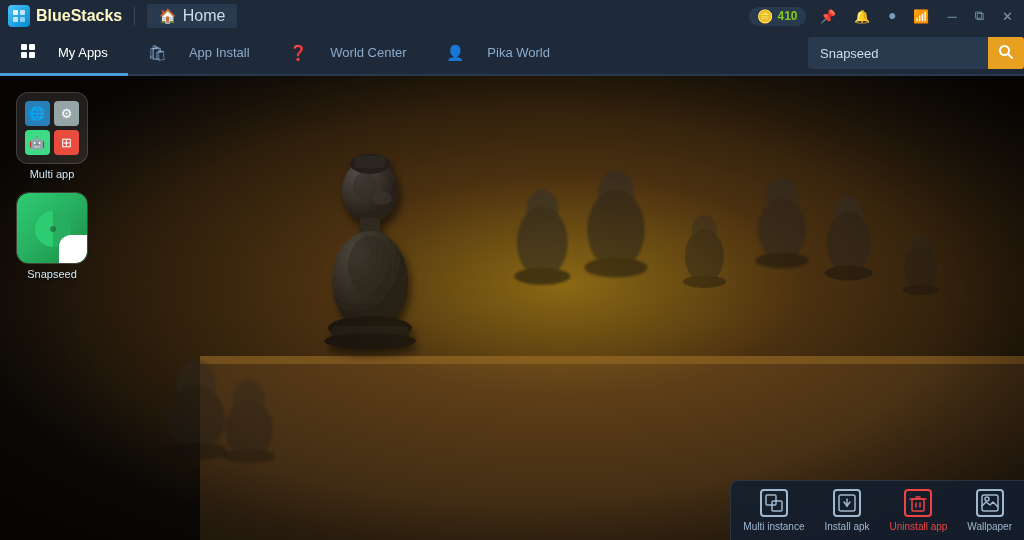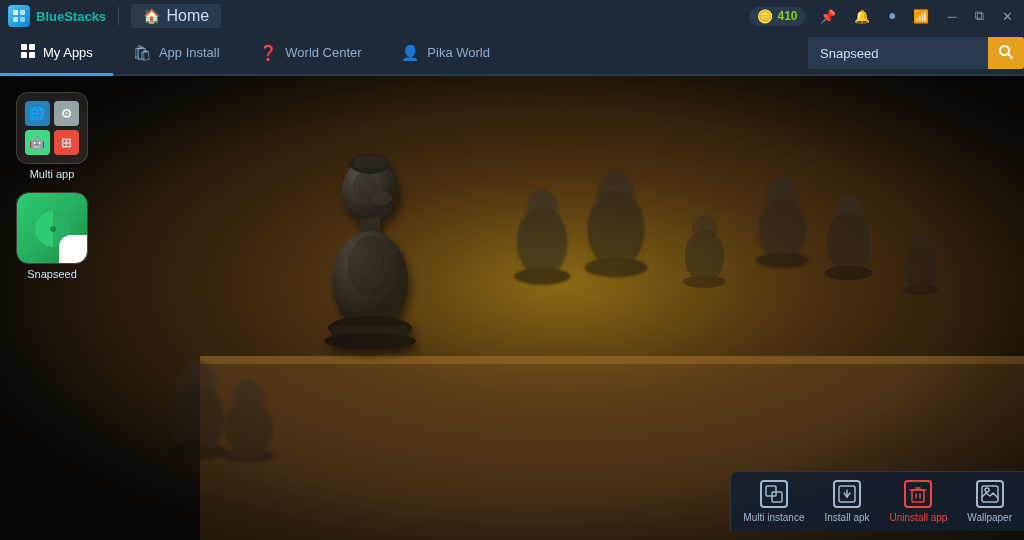--- a/index.html
+++ b/index.html
@@ -14,21 +14,21 @@
     }
     .title-bar-logo {
       display: flex; align-items: center; gap: 6px;
     }
     .bluestacks-logo {
       width: 22px; height: 22px; background: linear-gradient(135deg, #4fc3f7, #0288d1);
       border-radius: 4px; display: flex; align-items: center; justify-content: center;
       font-size: 11px; color: white; font-weight: bold;
     }
     .title-bar-brand {
-      color: #14b8a6; font-size: 13px; font-weight: 600;
+      color: #fef9c3; font-size: 16px; font-weight: 600;
     }
     .title-bar-divider {
       width: 1px; height: 18px; background: #3a4a5a; margin: 0 4px;
     }
     .title-bar-home {
       display: flex; align-items: center; gap: 6px;
       background: #2a3a4e; padding: 3px 12px; border-radius: 3px;
     }
     .home-icon { font-size: 14px; color: #7ab8e8; }
     .home-label { color: #c8dff0; font-size: 16px; }
@@ -44,21 +44,21 @@
     .coin-count { color: #84cc16; font-size: 12px; font-weight: 600; }
     .title-ctrl { color: #7a9ab8; font-size: 13px; cursor: pointer; padding: 0 3px; }
 
     
     .nav-bar {
       display: flex; align-items: stretch;
       height: 44px; background: #1e2a3a;
       border-bottom: 2px solid #2a3a4e;
     }
     .nav-tab {
-      display: flex; align-items: center; gap: 7px;
+      display: flex; align-items: center; gap: 22px;
       padding: 0 20px; cursor: pointer; color: #8aabcc;
       font-size: 13px; font-weight: 500; position: relative;
       border-bottom: 3px solid transparent;
       margin-bottom: -2px;
     }
     .nav-tab.active { color: #ffffff; border-bottom: 3px solid #4a9ede; }
     .nav-tab-icon { font-size: 15px; }
     .nav-search {
       margin-left: auto; display: flex; align-items: center; gap: 0;
     }
@@ -124,21 +124,21 @@
     }
     
     .snapseed-fold {
       position: absolute; bottom: 0; right: 0;
       width: 28px; height: 28px;
       background: white; border-radius: 12px 0 12px 0;
     }
 
     
     .bottom-toolbar {
-      position: absolute; bottom: 9px; right: 0;
+      position: absolute; bottom: 0; right: 0;
       display: flex; align-items: center;
       background: rgba(20,30,45,0.92);
       border-radius: 8px 0 0 0;
       padding: 8px 12px; gap: 20px;
       z-index: 20;
       border-top: 1px solid rgba(255,255,255,0.1);
       border-left: 1px solid rgba(255,255,255,0.1);
       margin-left: 44px;
     }
     .toolbar-item {

